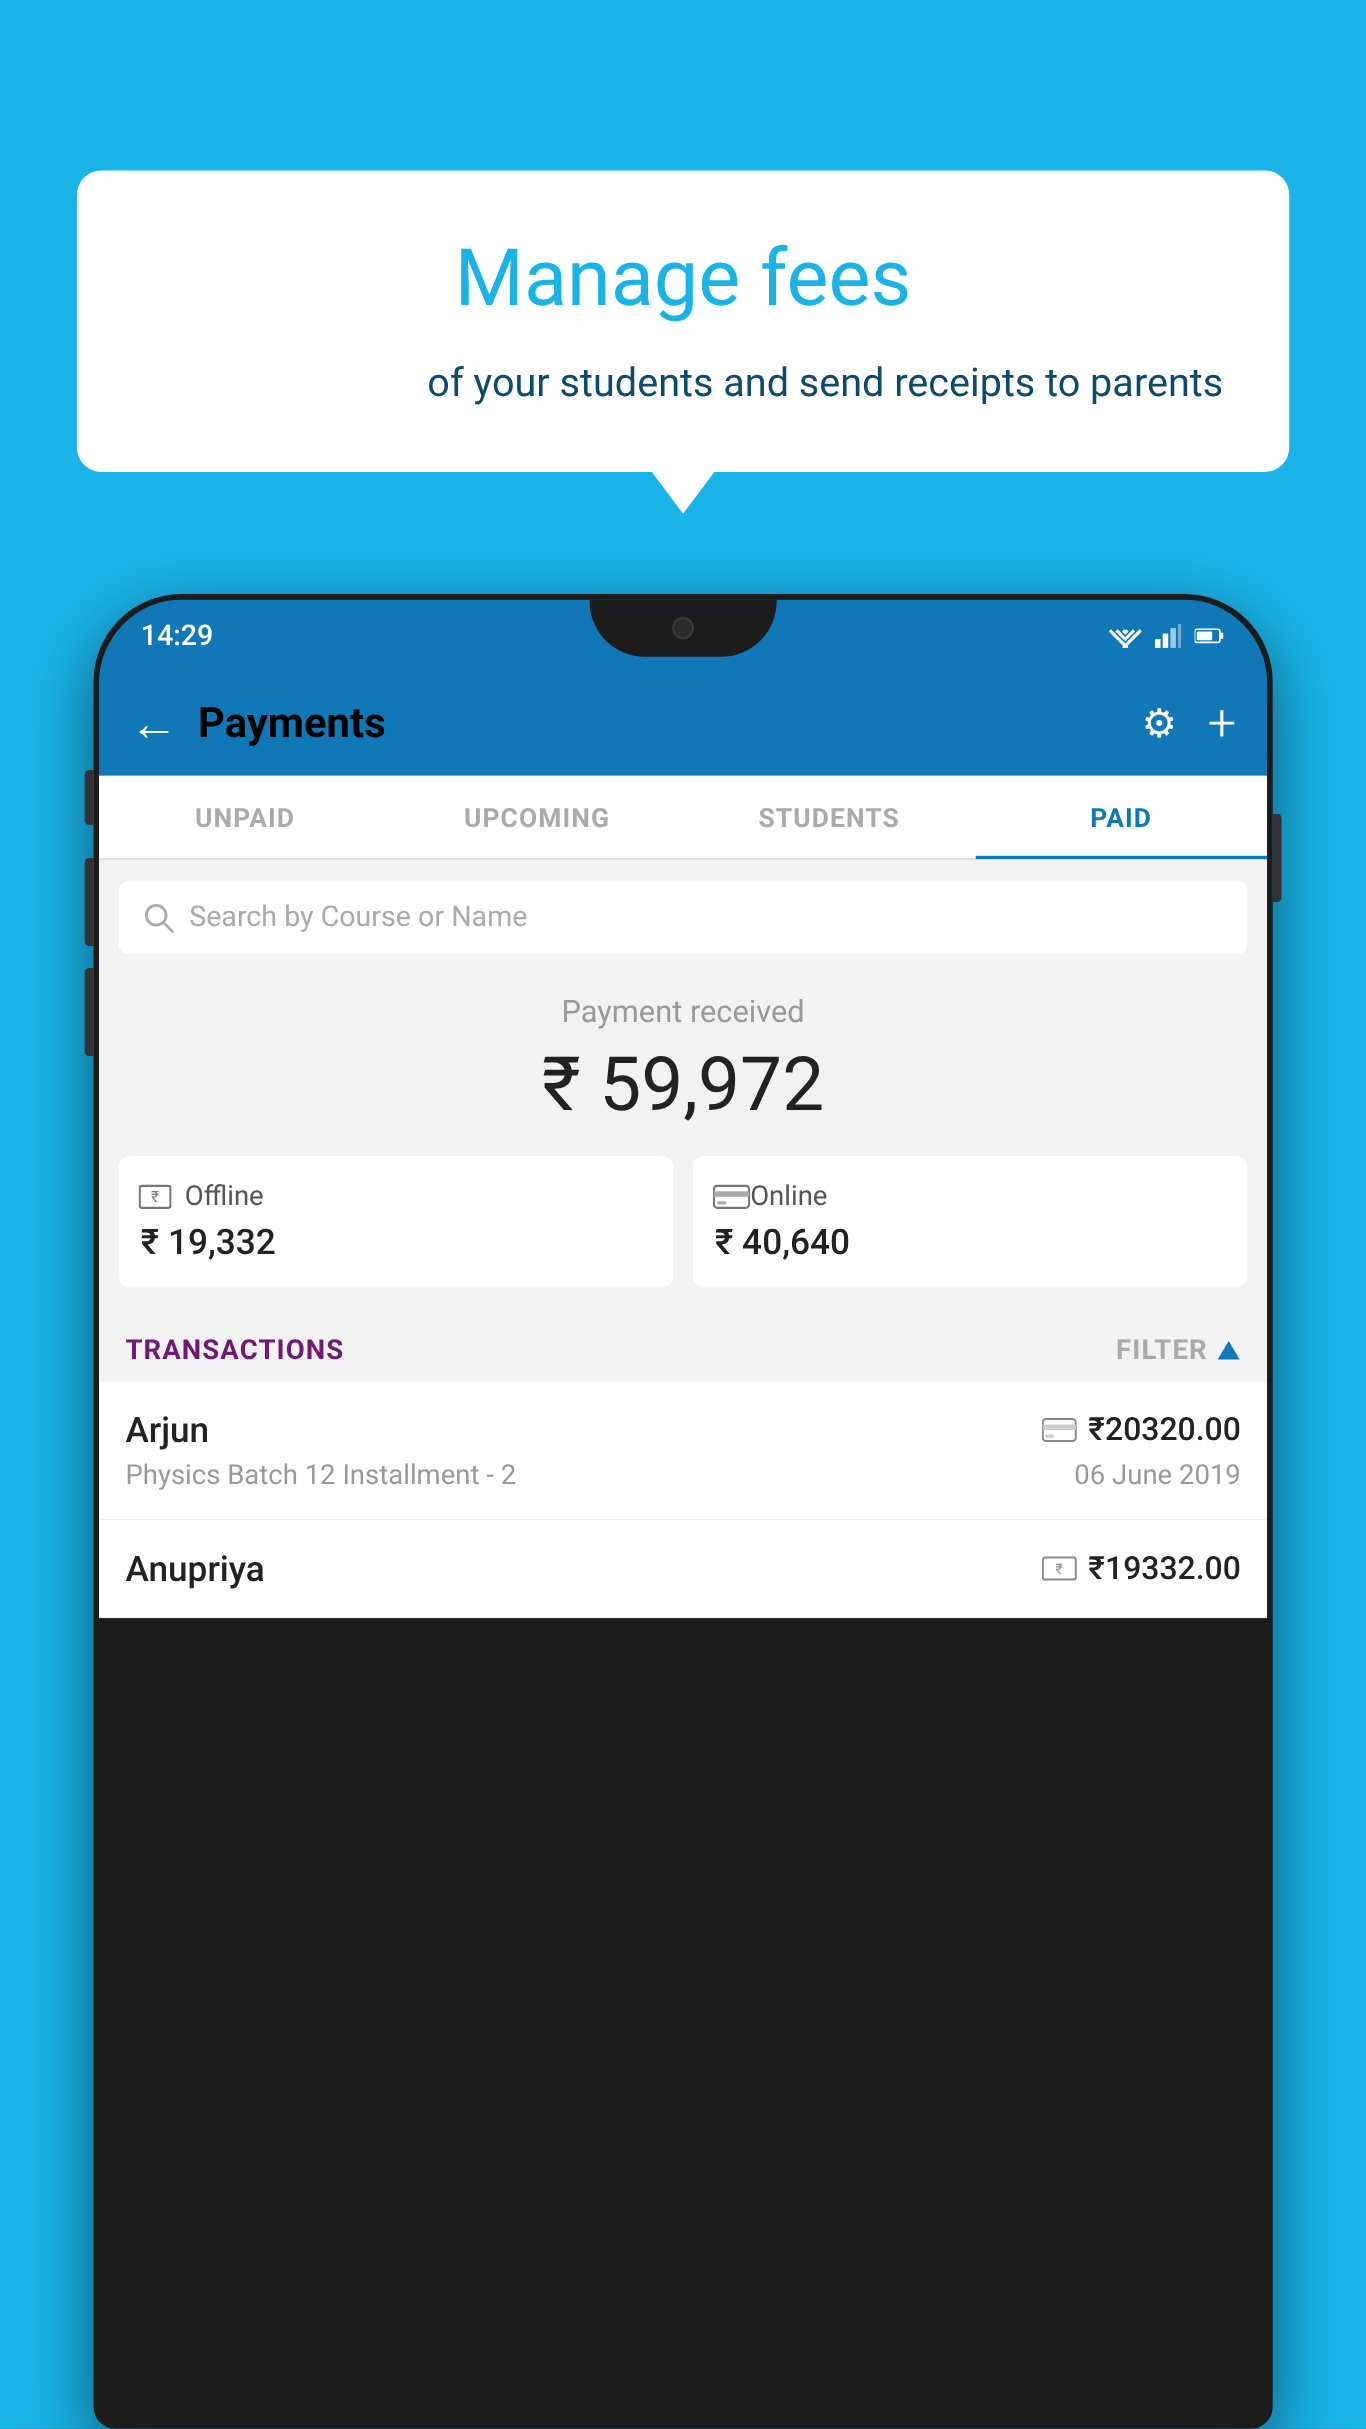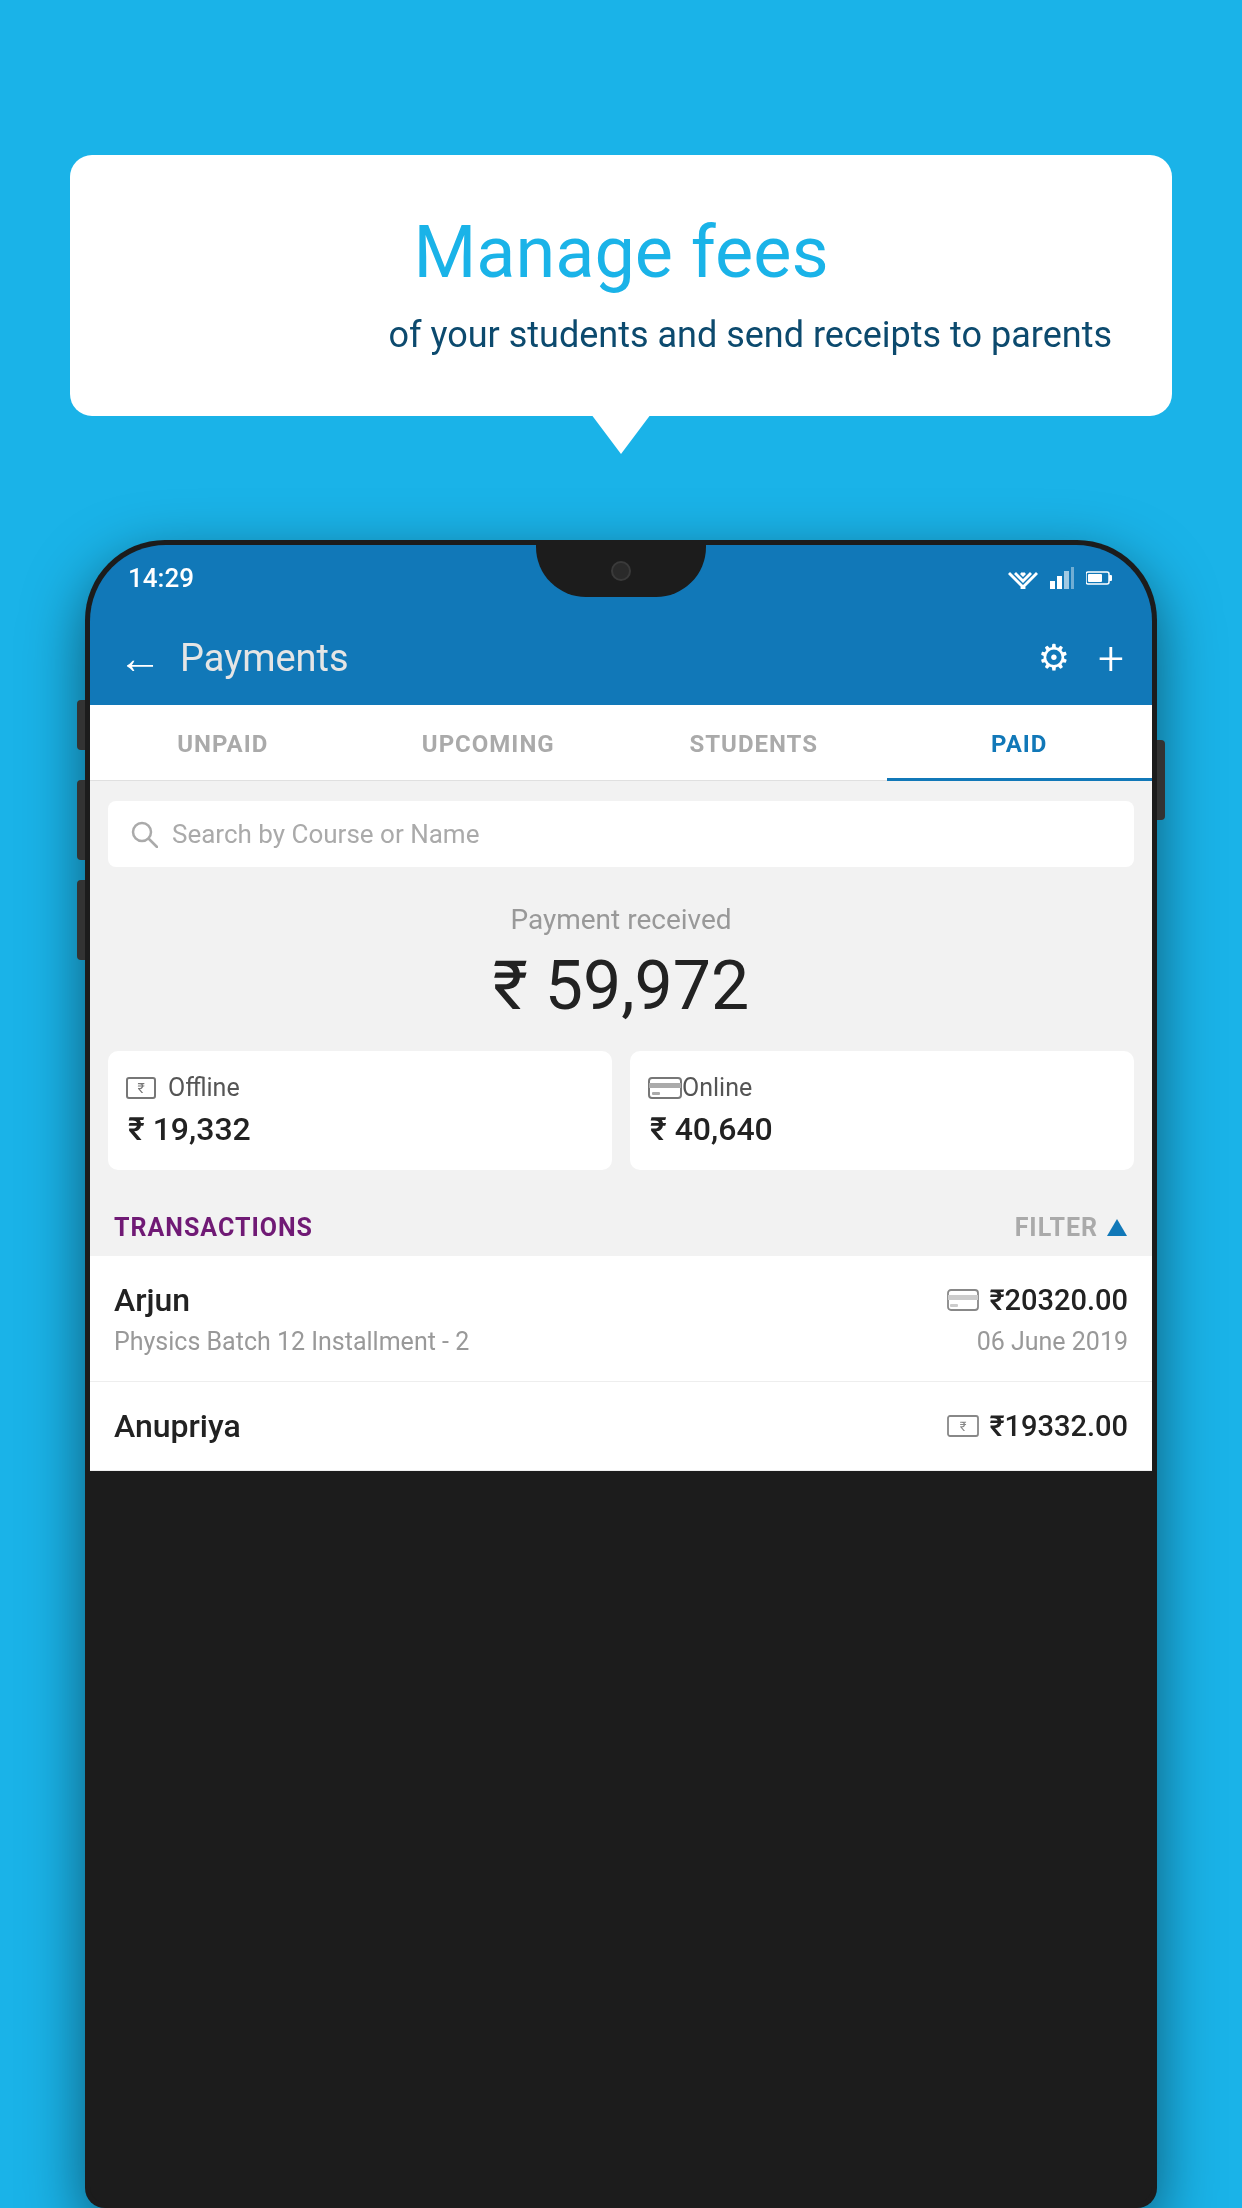--- a/index.html
+++ b/index.html
@@ -43,21 +43,21 @@
       height: 0;
       border-left: 30px solid transparent;
       border-right: 30px solid transparent;
       border-top: 40px solid white;
     }
 
     .bubble-title {
       font-size: 72px;
       color: #1ab3e8;
       font-weight: 400;
-      margin-bottom: 19px;
+      margin-bottom: 32px;
     }
 
     .bubble-subtitle {
       font-size: 36px;
       color: #0c4a6e;
       font-weight: 400;
       text-align: right;
     }
 
     
@@ -147,21 +147,21 @@
         <svg width="28" height="16" viewBox="0 0 28 16">
           <rect x="0" y="2" width="23" height="12" rx="2" ry="2" fill="none" stroke="white" stroke-width="1.5"></rect>
           <rect x="23" y="5" width="3" height="6" rx="1" fill="white"></rect>
           <rect x="2" y="4" width="14" height="8" rx="1" fill="white"></rect>
         </svg>
       </div>
     </div>
 
     <div style="background:#1178b8; height:95px; display:flex; align-items:center; padding:0 28px;">
       <span style="color:white; font-size:44px; margin-right:18px; cursor:pointer;">←</span>
-      <span style="color:#e5e5e5; font-size:38px; font-weight:400; flex:1;">Payments</span>
+      <span style="color:#000000; font-size:38px; font-weight:700; flex:1;">Payments</span>
       <div style="display:flex; gap:28px; align-items:center;">
         <span style="color:white; font-size:36px; cursor:pointer;">⚙</span>
         <span style="color:white; font-size:46px; cursor:pointer; font-weight:300;">+</span>
       </div>
     </div>
 
     <div style="background:white; display:flex; border-bottom:1px solid #e0e0e0;">
       <div style="flex:1; text-align:center; padding:25px 0 20px; font-size:24px; font-weight:700; color:#aaa; letter-spacing:1px; cursor:pointer;">
         <span>UNPAID</span>
       </div>

